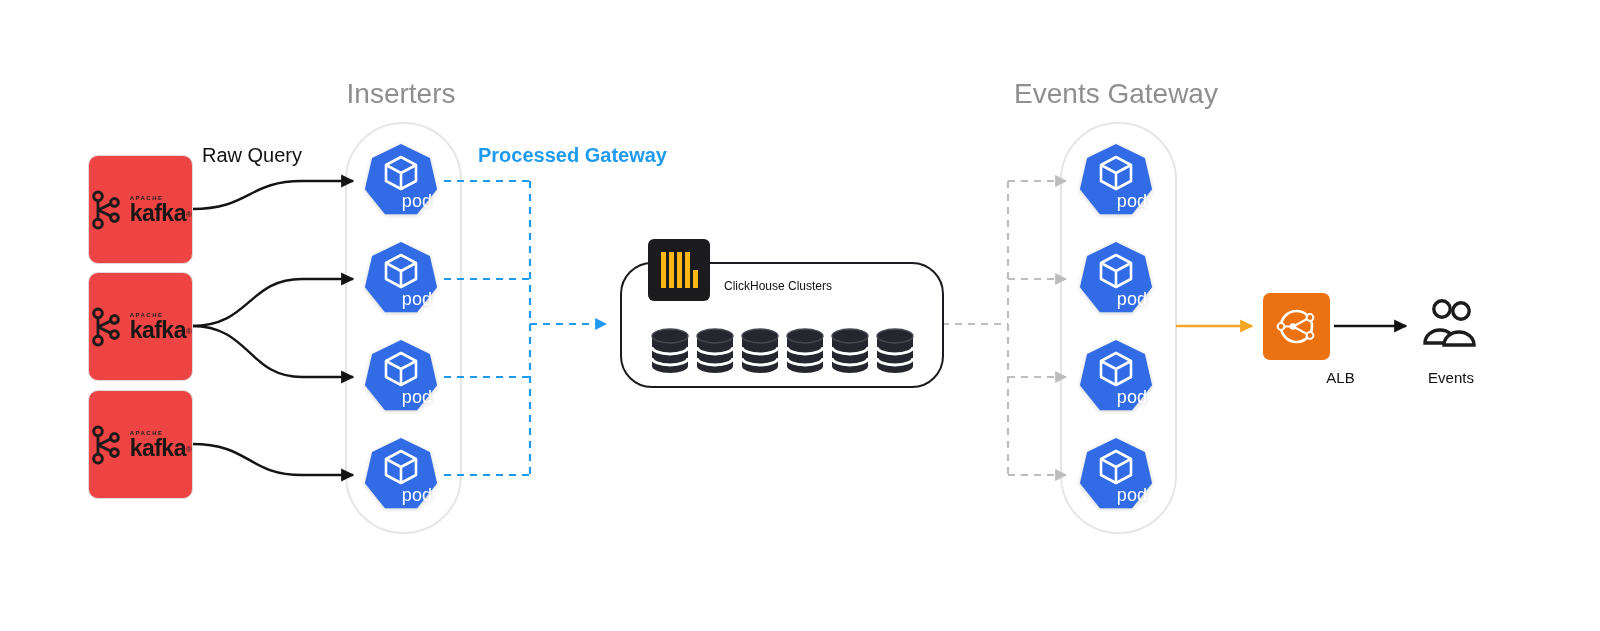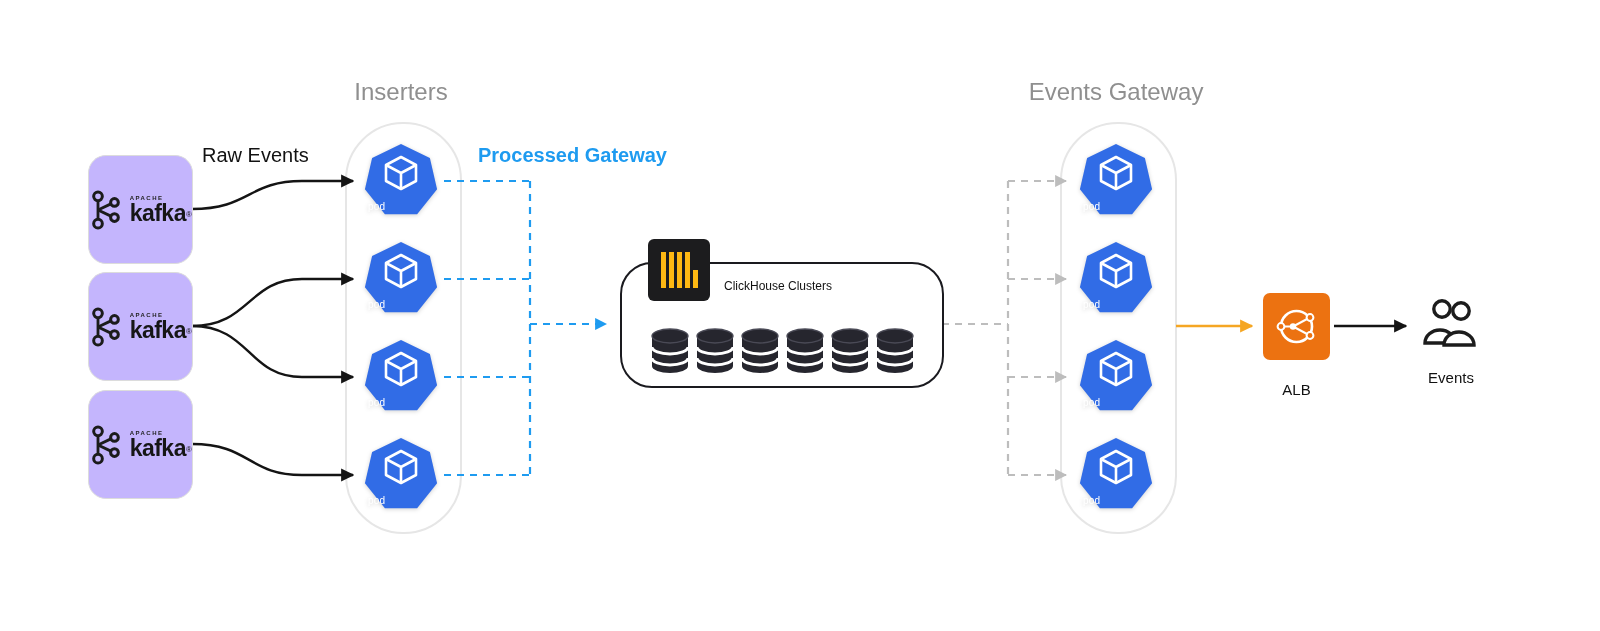--- a/index.html
+++ b/index.html
@@ -6,56 +6,56 @@
   .canvas{
     position:relative;width:1600px;height:631px;background:#ffffff;overflow:hidden;
     font-family:"Liberation Sans", sans-serif;color:#141414;
   }
   
   .group{position:absolute;z-index:1;background:#fff;border:2px solid #E6E6E6;border-radius:58px;}
   .wires{position:absolute;left:0;top:0;z-index:2;pointer-events:none;}
   .node{position:absolute;z-index:3;}
   
   .kafka-box{
-    width:103px;height:107px;left:88px;background:#c4b5fd;border:1.5px solid #DCDCDC;border-radius:18px;
+    width:103px;height:107px;left:88px;background:#ef4444;border:1.5px solid #DCDCDC;border-radius:10px;
     display:flex;align-items:center;justify-content:center;gap:8px;
   }
   .kafka-word{display:flex;flex-direction:column;line-height:1;}
   .kafka-apache{font-size:6px;letter-spacing:1.5px;color:#222;margin-bottom:1px;font-weight:700;}
   .kafka-name{font-size:23px;font-weight:700;color:#161616;letter-spacing:-0.5px;}
   .kafka-reg{font-size:8px;vertical-align:4px;font-weight:400;}
   
   .flow-label{position:absolute;z-index:3;font-size:20px;white-space:nowrap;}
   .raw{left:202px;top:144px;font-weight:500;color:#121212;}
   .processed{left:478px;top:144px;font-weight:700;color:#1E9BF0;}
   
   .group-title{
     position:absolute;z-index:3;top:78px;transform:translateX(-50%);
-    font-size:24px;color:#8F8F8F;font-weight:500;white-space:nowrap;
+    font-size:28px;color:#8F8F8F;font-weight:500;white-space:nowrap;
   }
   
   .pod{width:80px;height:76px;filter:drop-shadow(0 1px 2px rgba(0,0,0,.18));}
   .pod svg{display:block;width:80px;height:76px;}
   .pod-label{
-    position:absolute;left:7px;bottom:7px;width:100%;text-align:left;
-    color:#fff;font-size:10px;font-weight:500;letter-spacing:.2px;
+    position:absolute;left:16px;bottom:7px;width:100%;text-align:center;
+    color:#fff;font-size:18px;font-weight:500;letter-spacing:.2px;
   }
   
   .ch-box{
     left:620px;top:262px;width:320px;height:122px;background:#fff;
     border:2.5px solid #1A1A1F;border-radius:32px;
   }
   .ch-logo{position:absolute;left:26px;top:-25px;width:62px;height:62px;}
   .ch-label{position:absolute;left:102px;top:15px;font-size:12px;font-weight:500;color:#111;white-space:nowrap;}
   .ch-cyls{position:absolute;left:0;right:0;bottom:11px;display:flex;justify-content:center;gap:5px;}
   .cyl{width:40px;height:48px;}
   
   .alb-icon{left:1263px;top:293px;width:67px;height:67px;}
   .icon-caption{position:absolute;z-index:3;top:369px;font-size:15px;color:#111;text-align:center;white-space:nowrap;}
-  .alb-caption{left:1263px;width:67px;margin-top:12px;}
+  .alb-caption{left:1307px;width:67px;}
   .clients-icon{left:1418px;top:296px;width:66px;height:58px;}
   .clients-caption{left:1416px;width:70px;}
   .defs-hidden{position:absolute;width:0;height:0;overflow:hidden;}
 </style>
 </head>
 <body>
 
 <svg class="defs-hidden" aria-hidden="true">
   <defs>
     <symbol id="pod-hepta" viewBox="0 0 80 76">
@@ -155,21 +155,21 @@
   <div class="node kafka-box" style="top:390px;">
     <svg width="32" height="42" viewBox="0 0 34 44">
         <use href="#kafka-sym"></use>
       </svg>
     <div class="kafka-word">
       <span class="kafka-apache">APACHE</span>
       <span class="kafka-name"><span>kafka</span><span class="kafka-reg">®</span></span>
     </div>
   </div>
 
-  <div class="flow-label raw">Raw Events</div>
+  <div class="flow-label raw">Raw Query</div>
   <div class="flow-label processed">Processed Gateway</div>
 
   <div class="group-title" style="left:401px;">Inserters</div>
   <div class="group-title" style="left:1116px;">Events Gateway</div>
 
   <div class="node pod" style="left:361px;top:143px;">
     <svg viewBox="0 0 80 76">
         <use href="#pod-hepta"></use>
       </svg>
     <span class="pod-label">pod</span>

